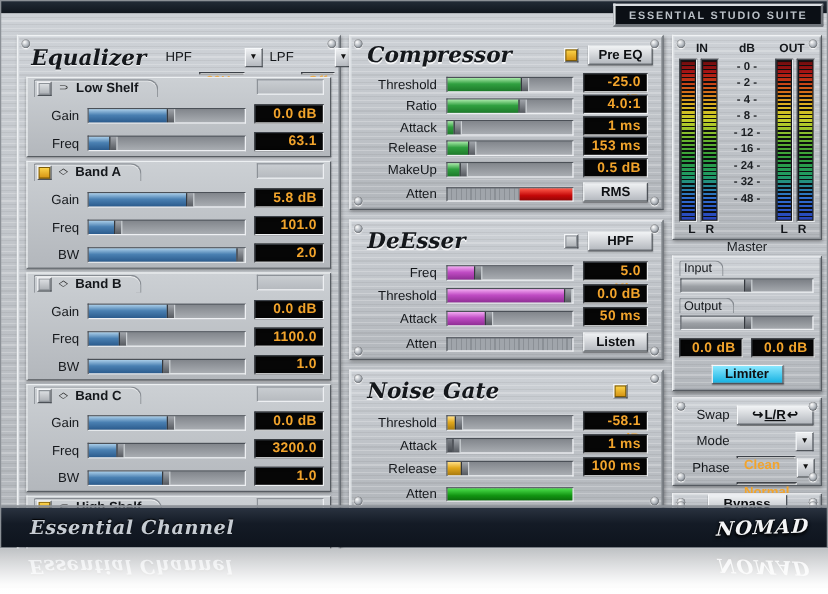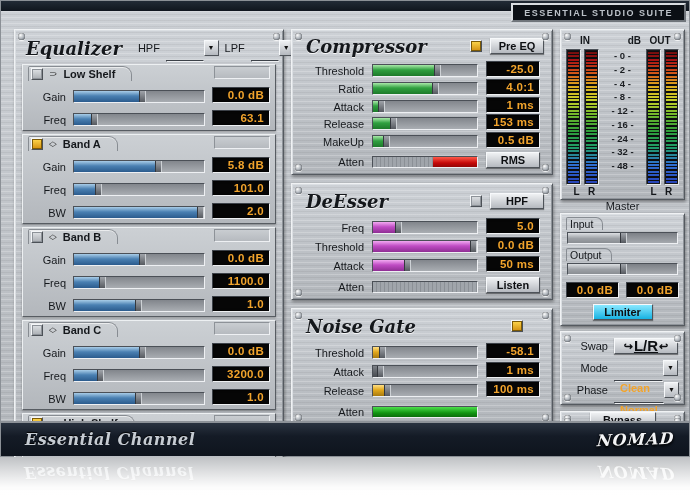--- a/index.html
+++ b/index.html
@@ -162,21 +162,21 @@
   .m-displays .display { flex:1; }
   .limiter-row { display:flex; justify-content:center; margin-top:4px; }
   .limiter-row .btn { width:60px; }
 
   .routing { margin-top:5px; padding:6px 6px; display:flex; flex-direction:column; gap:6px; }
   .r-row { display:flex; align-items:center; justify-content:flex-end; gap:6px; }
   .r-row .rlabel { font-size:11px; color:#14171b; }
   .r-row .ctrl { width:64px; flex:none; }
   .swap-btn { display:flex; align-items:center; justify-content:center; gap:1px; }
   .swap-btn .arr { font-size:11px; line-height:12px; }
-  .swap-btn .txt { font-size:15px; font-weight:bold;text-decoration:underline; }
+  .swap-btn .txt { font-size:11px; font-weight:bold;text-decoration:underline; }
 
   .bypass-panel { margin-top:6px; flex:1; display:flex; align-items:center; justify-content:center; }
   .bypass-panel .btn { width:66px; }
 
   
   .footer { position:absolute; left:0; right:0; bottom:0; height:35px;
     background:linear-gradient(180deg,#2a3340 0%,#141b26 40%,#0e141d 100%);
     border-top:2px solid #8d9298; display:flex; align-items:center;
     padding:0 14px 0 24px; }
   .footer .f-title { font-family:"DejaVu Serif",serif; font-style:italic; font-weight:bold;
@@ -546,21 +546,21 @@
           </div>
         </div>
       </div>
 
       <div class="col-right">
         <div class="panel metal meters">
           <i class="screw tl"></i>
           <i class="screw tr"></i>
           <div class="m-head">
             <span class="g" style="width:38px;text-align:center">IN</span>
-            <span class="g" style="flex:1;text-align:right">dB</span>
+            <span class="g" style="flex:1;text-align:center">dB</span>
             <span class="g" style="width:38px;text-align:center">OUT</span>
           </div>
           <div class="m-cols">
             <div class="well">
                 <div class="vmeter"></div>
               </div>
             <div class="well">
                 <div class="vmeter"></div>
               </div>
             <div class="m-scale">

